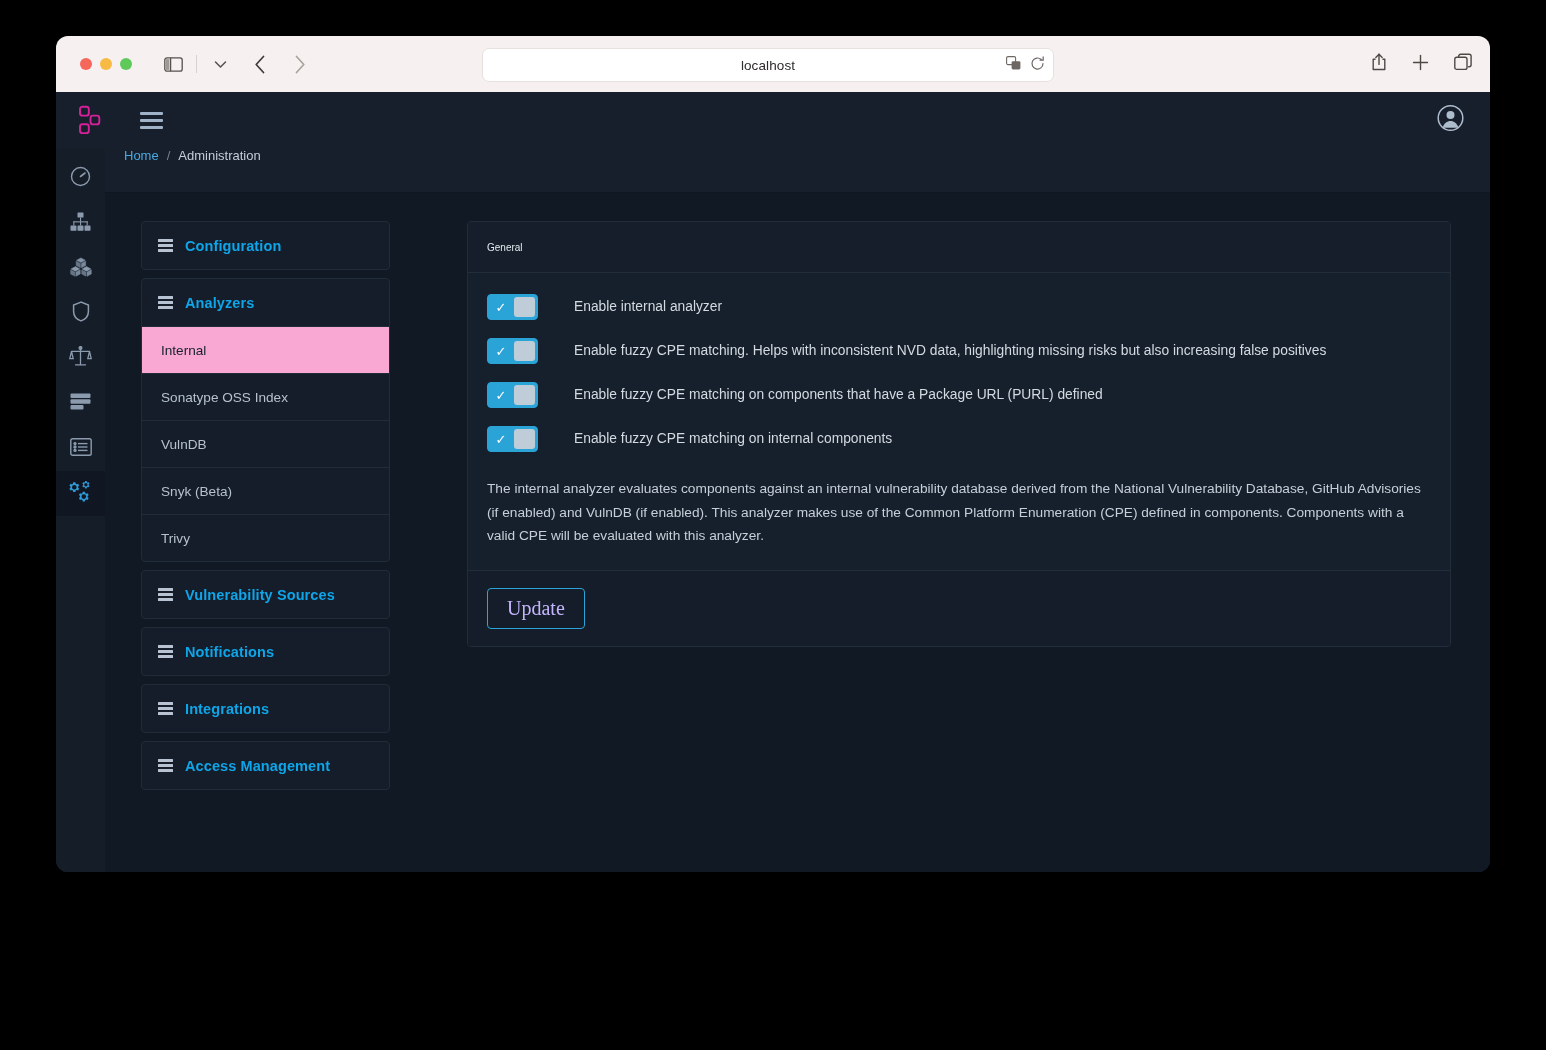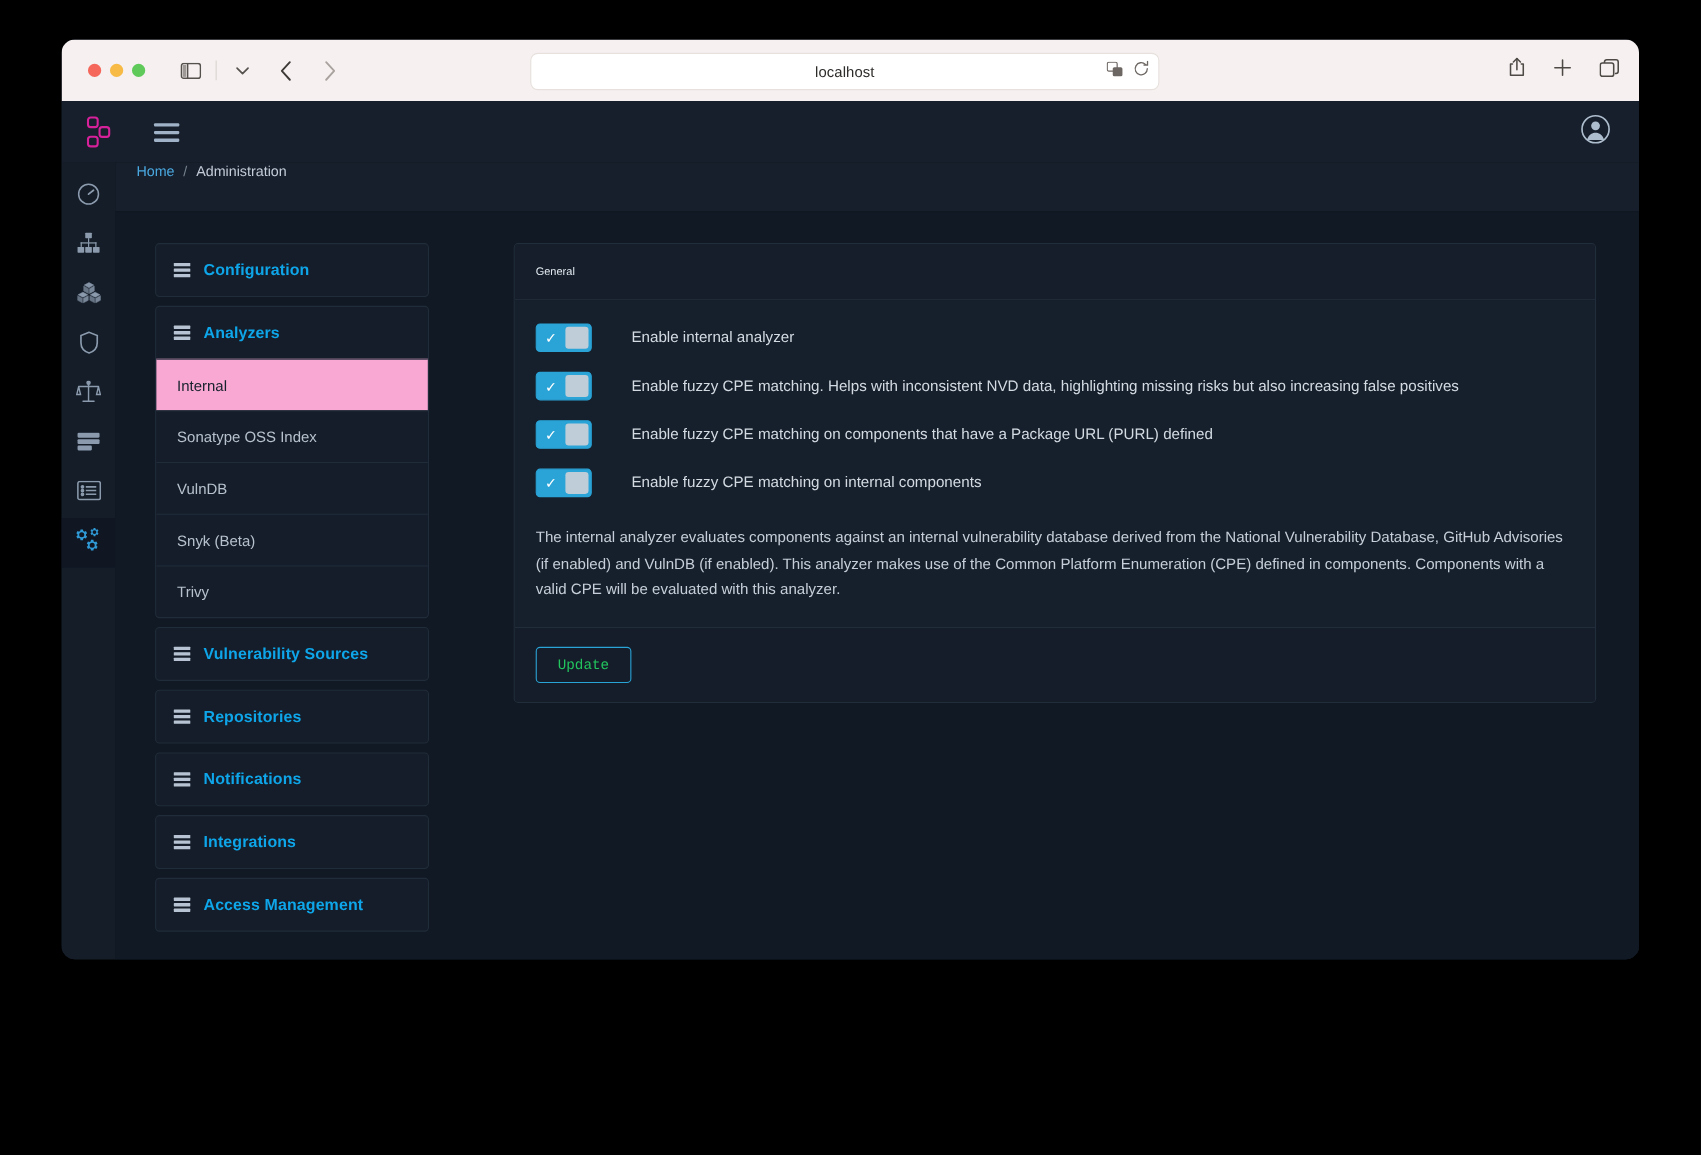--- a/index.html
+++ b/index.html
@@ -297,25 +297,25 @@
   #panel-foot {
     border-top: 1px solid #222d3b;
     background: #141d29;
     padding: 17px 19px;
   }
   #update-btn {
     display: inline-block;
     background: transparent;
     border: 1px solid #2aa3d6;
     border-radius: 4px;
-    color: #22c55e;
-    font-size: 13px;
+    color: #c4b5fd;
+    font-size: 20px;
     padding: 8px 19px;
     cursor: pointer;
-    font-family: Liberation Mono, monospace;
+    font-family: Liberation Serif, serif;
   }
 
   
   #footer {
     position: absolute;
     left: 0; right: 0; bottom: 0;
     height: 27px;
     background: #14532d;
     border-top: 1px solid #0f161f;
     display: flex; align-items: flex-start; justify-content: flex-end;
@@ -583,30 +583,20 @@
             <div class="nav-head">
               <span class="bars">
                   <i></i>
                   <i></i>
                   <i></i>
                 </span>
               <span>Vulnerability Sources</span>
             </div>
           </div>
 
-          <div class="nav-card">
-            <div class="nav-head">
-              <span class="bars">
-                  <i></i>
-                  <i></i>
-                  <i></i>
-                </span>
-              <span>Repositories</span>
-            </div>
-          </div>
 
           <div class="nav-card">
             <div class="nav-head">
               <span class="bars">
                   <i></i>
                   <i></i>
                   <i></i>
                 </span>
               <span>Notifications</span>
             </div>

